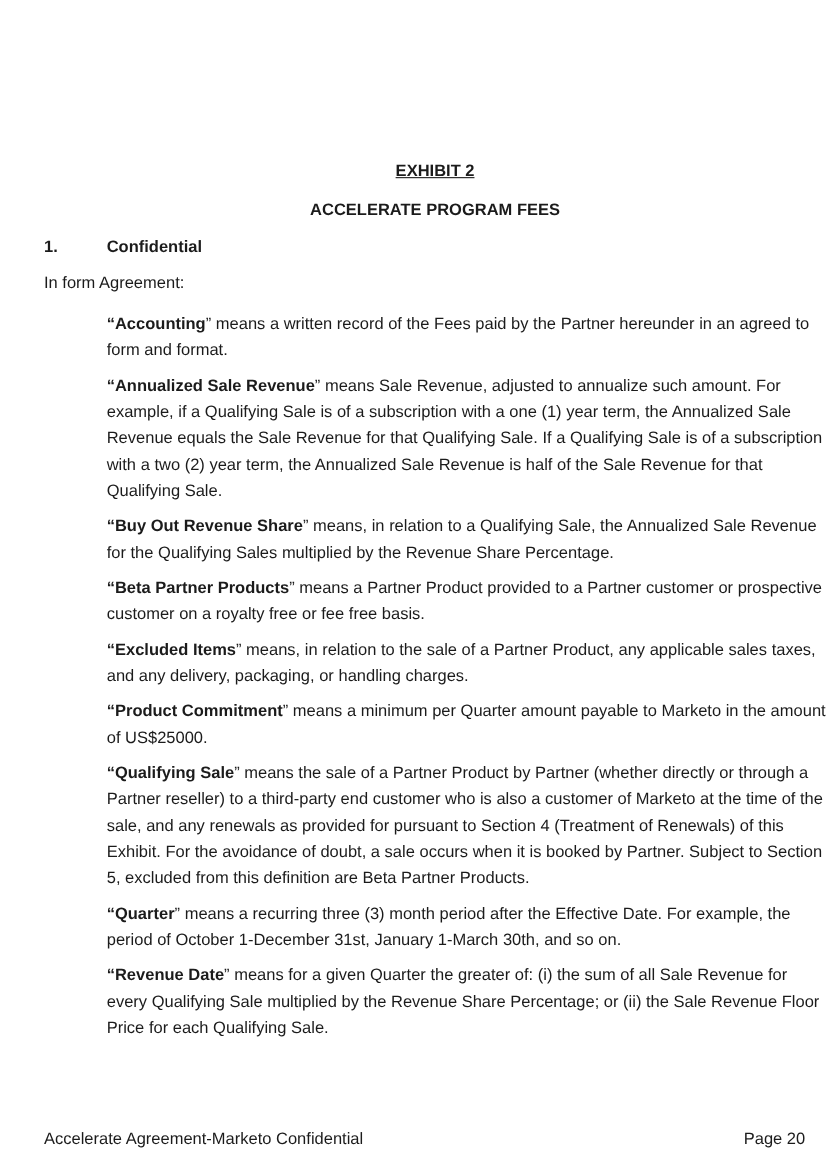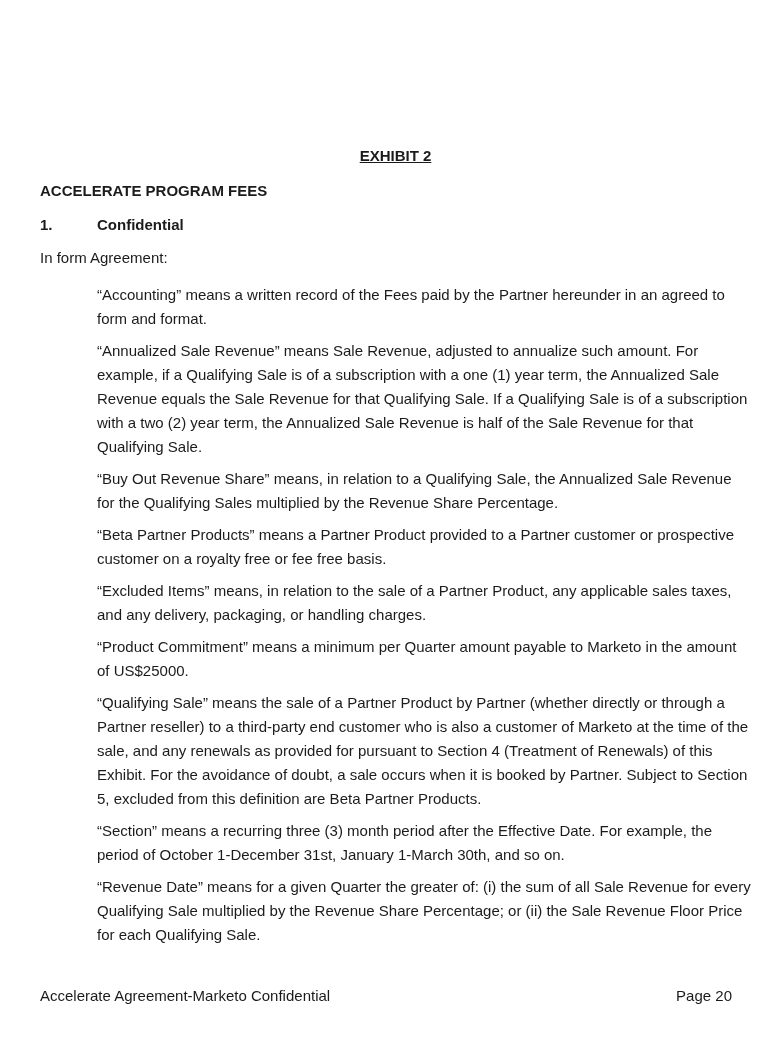--- a/index.html
+++ b/index.html
@@ -26,20 +26,21 @@
     text-align: center;
     font-size: 15px;
     font-weight: bold;
     line-height: 24px;
     margin: 0 0 11px 0;
   }
   .exhibit-title span {
     text-decoration: underline;
   }
   .doc-title {
+    text-align: center;
     font-size: 15px;
     font-weight: bold;
     line-height: 24px;
     margin: 0 0 10px 0;
   }
   .section-heading {
     font-size: 15px;
     font-weight: bold;
     line-height: 24px;
     margin: 0 0 9px 0;
@@ -53,27 +54,27 @@
     line-height: 24px;
     margin: 0 0 13px 0;
   }
   .def {
     font-size: 15px;
     line-height: 24px;
     margin: 0 0 8px 57px;
     text-align: left;
   }
   .def b {
-    font-weight: normal;
+    font-weight: bold;
   }
   .footer {
     position: absolute;
     left: 40px;
     right: 27px;
-    top: 984px;
+    top: 1024px;
     display: flex;
     justify-content: space-between;
     font-size: 15px;
     line-height: 24px;
     gap: 47px;
   }
 </style>
 </head>
 <body>
 
@@ -92,21 +93,21 @@
   <p class="intro">In form Agreement:</p>
 
   <div id="definitions">
       <p class="def"><b>“Accounting</b>” means a written record of the Fees paid by the Partner hereunder in an agreed to form and format.</p>
       <p class="def"><b>“Annualized Sale Revenue</b>” means Sale Revenue, adjusted to annualize such amount. For example, if a Qualifying Sale is of a subscription with a one (1) year term, the Annualized Sale Revenue equals the Sale Revenue for that Qualifying Sale.  If a Qualifying Sale is of a subscription with a two (2) year term, the Annualized Sale Revenue is half of the Sale Revenue for that Qualifying Sale.</p>
       <p class="def"><b>“Buy Out Revenue Share</b>” means, in relation to a Qualifying Sale, the Annualized Sale Revenue for the Qualifying Sales multiplied by the Revenue Share Percentage.</p>
       <p class="def"><b>“Beta Partner Products</b>” means a Partner Product provided to a Partner customer or prospective customer on a royalty free or fee free basis.</p>
       <p class="def"><b>“Excluded Items</b>” means, in relation to the sale of a Partner Product, any applicable sales taxes, and any delivery, packaging, or handling charges.</p>
       <p class="def"><b>“Product Commitment</b>” means a minimum per Quarter amount payable to Marketo in the amount of US$25000.</p>
       <p class="def"><b>“Qualifying Sale</b>” means the sale of a Partner Product by Partner (whether directly or through a Partner reseller) to a third-party end customer who is also a customer of Marketo at the time of the sale, and any renewals as provided for pursuant to Section 4 (Treatment of Renewals) of this Exhibit. For the avoidance of doubt, a sale occurs when it is booked by Partner.  Subject to Section 5, excluded from this definition are Beta Partner Products.</p>
-      <p class="def"><b>“Section</b>” means a recurring three (3) month period after the Effective Date. For example, the period of October 1-December 31st, January 1-March 30th, and so on.</p>
+      <p class="def"><b>“Quarter</b>” means a recurring three (3) month period after the Effective Date. For example, the period of October 1-December 31st, January 1-March 30th, and so on.</p>
       <p class="def"><b>“Revenue Date</b>” means for a given Quarter the greater of: (i) the sum of all Sale Revenue for every Qualifying Sale multiplied by the Revenue Share Percentage; or (ii) the Sale Revenue Floor Price for each Qualifying Sale.</p>
     </div>
 
   <div class="footer">
     <span>Accelerate Agreement-Marketo Confidential</span>
     <span>Page 20</span>
   </div>
 
 </div>
 

